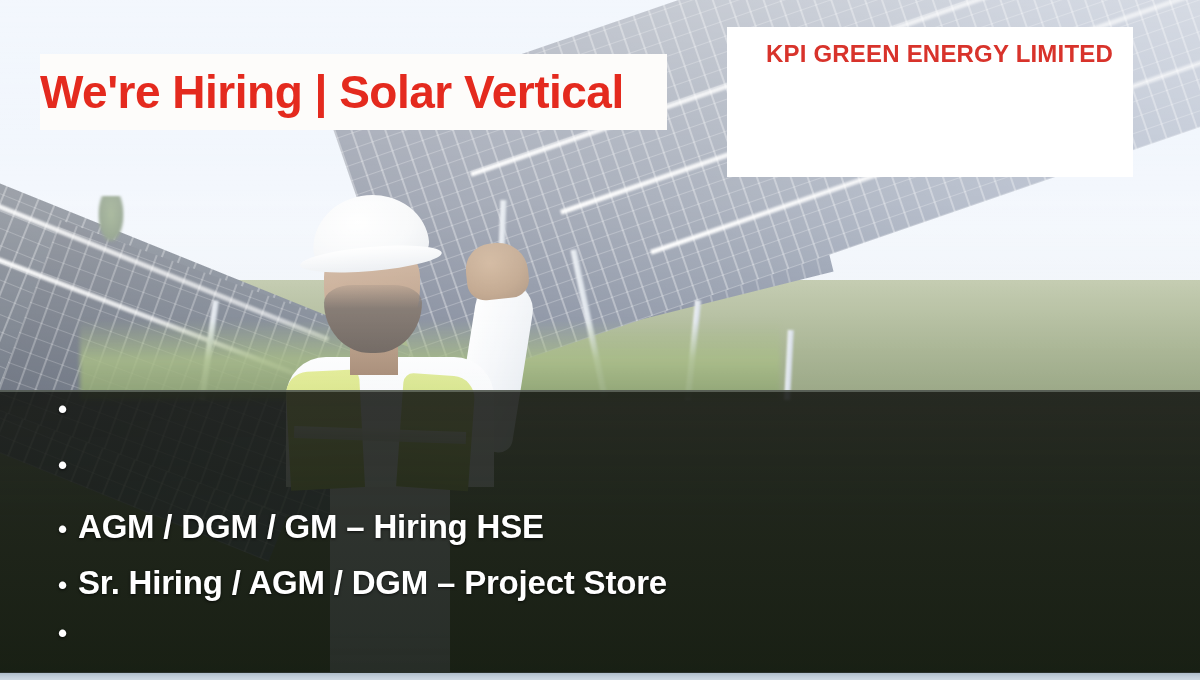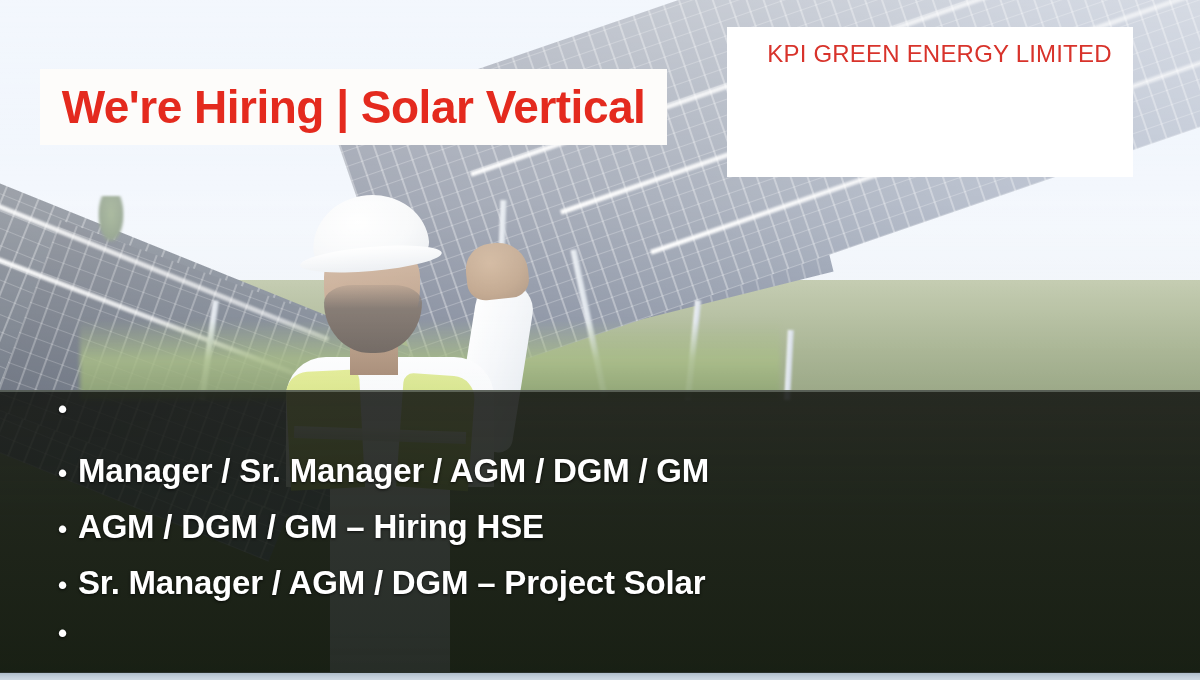--- a/index.html
+++ b/index.html
@@ -205,24 +205,24 @@
     position: absolute; left: 0; top: 390px; width: 1200px; height: 283px;
     background: linear-gradient(180deg, rgba(22,24,20,0.88) 0%, rgba(18,22,16,0.86) 35%, rgba(16,22,14,0.84) 100%);
   }
   .overlay-top-line {
     position: absolute; left: 0; top: 390px; width: 1200px; height: 2px;
     background: rgba(150,160,150,0.45);
   }
 
   
   .headline-box {
-    position: absolute; left: 40px; top: 69px;
+    position: absolute; left: 40px; top: 54px;
     width: 627px; height: 76px;
     background: #fdfcfa;
-    display: flex; align-items: center; justify-content: center;
+    display: flex; align-items: center; 
   }
   .headline-text {
     color: #e42a1e;
     font-family: "Liberation Sans", sans-serif;
     font-size: 46px;
     font-weight: bold;
     letter-spacing: -0.5px;
     white-space: nowrap;
     line-height: 1;
   }
@@ -278,21 +278,21 @@
   }
   .logo-url {
     position: absolute; left: 0px; top: 85px; width: 92px;
     color: #3a3a3a; font-size: 8px; text-align: center;
     letter-spacing: .2px;
   }
   .logo-company {
     margin-top: 8px;
     color: #d8332b;
     font-size: 24px;
-    font-weight: normal;
+    font-weight: bold;
     letter-spacing: .2px;
     white-space: nowrap;
     margin-left: 19px;
   }
 
   
   .job-list {
     position: absolute; left: 58px; top: 396px;
     width: 1100px;
   }
@@ -373,28 +373,27 @@
   <div class="logo-box">
     <div class="logo-company">KPI GREEN ENERGY LIMITED</div>
   </div>
 
   <div class="job-list">
     <div class="job-item">
       <span class="job-bullet">•</span>
     </div>
     <div class="job-item">
       <span class="job-bullet">•</span>
-      <span class="job-text">Manager / Sr. Manager / AGM / DGM / GM</span>
     </div>
     <div class="job-item">
       <span class="job-bullet">•</span>
       <span class="job-text">AGM / DGM / GM – Hiring HSE</span>
     </div>
     <div class="job-item">
       <span class="job-bullet">•</span>
-      <span class="job-text">Sr. Manager / AGM / DGM – Project Solar</span>
+      <span class="job-text">Sr. Hiring / AGM / DGM – Project Store</span>
     </div>
     <div class="job-item">
       <span class="job-bullet">•</span>
     </div>
   </div>
 
 </div>
 
 </body></html>

